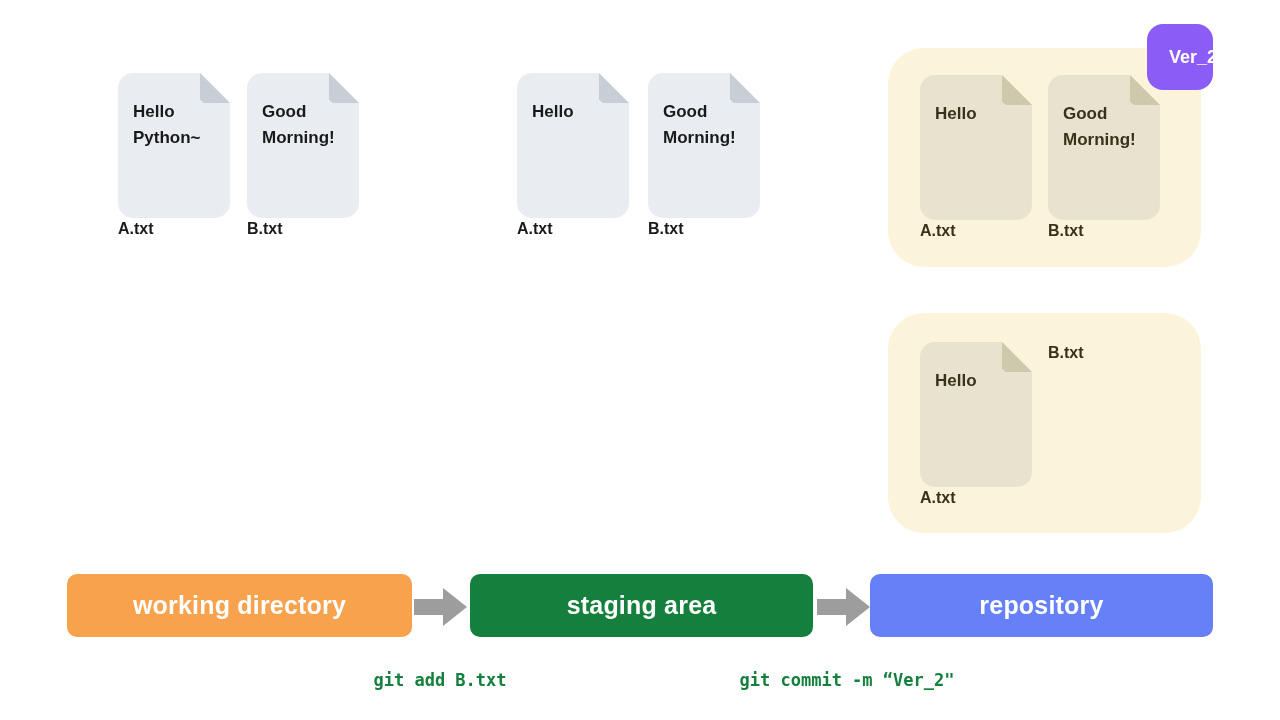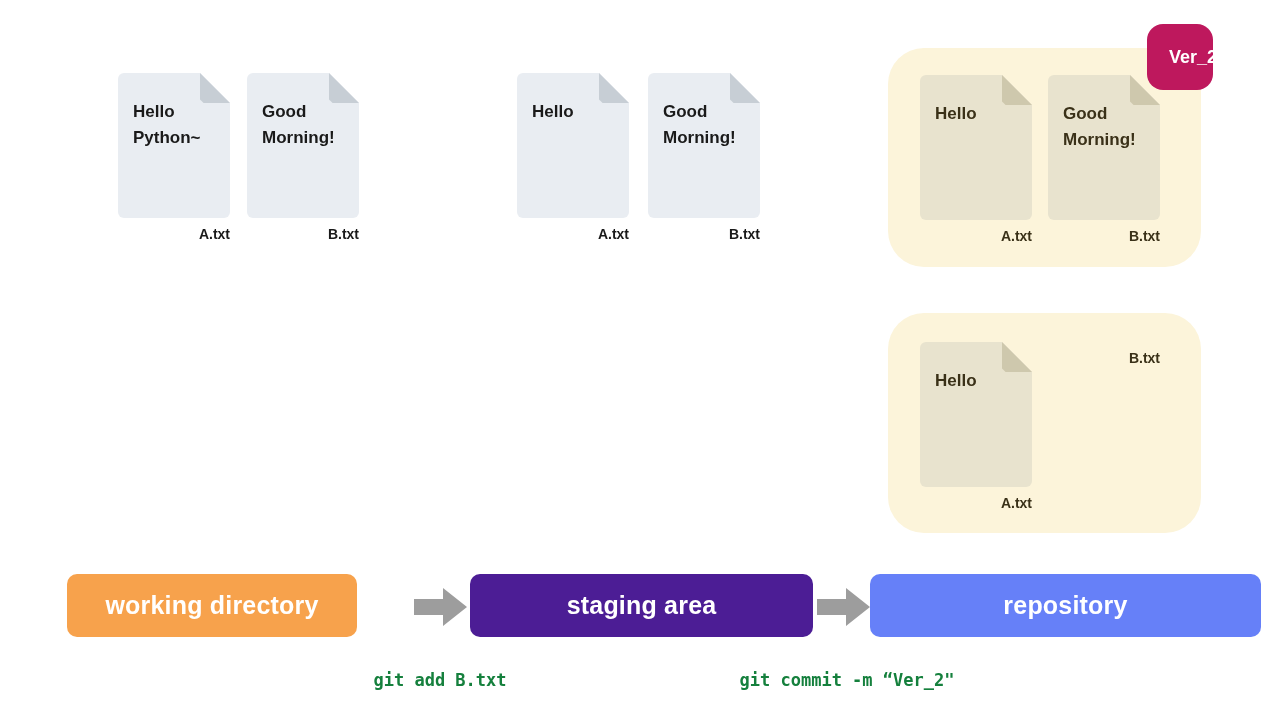--- a/index.html
+++ b/index.html
@@ -12,21 +12,21 @@
     overflow: hidden;
     font-family: "Liberation Sans", sans-serif;
   }
 
   
   .file-unit { position: absolute; width: 112px; }
   .file {
     position: relative;
     width: 112px;
     height: 145px;
-    border-radius: 6px;
+    border-radius: 15px;
   }
   .file::before { 
     content: "";
     position: absolute;
     top: 0; right: 0;
     width: 30px; height: 30px;
     background: var(--behind, #ffffff);
     clip-path: polygon(0 0, 100% 0, 100% 100%);
   }
   .file::after { 
@@ -40,23 +40,23 @@
   .file-content {
     padding: 26px 30px 0 15px;
     font-size: 17px;
     font-weight: bold;
     line-height: 26px;
     letter-spacing: 0;
   }
   .paper-gray { background: #e9edf2; --fold: #c7ced5; --behind: #ffffff; color: #1a1a1a; }
   .paper-tan  { background: #e8e3ce; --fold: #cec8ad; --behind: #fcf4da; color: #3a3118; }
   .file-label {
-    margin-top: 8px;
-    text-align: right;
-    font-size: 14px;
+    margin-top: 2px;
+    text-align: left;
+    font-size: 16px;
     font-weight: bold;
     color: #1a1a1a;
   }
   .file-label.tan { color: #3a3118; }
 
   
   .panel {
     position: absolute;
     left: 888px;
     width: 313px;
@@ -144,44 +144,44 @@
       </div>
       <div class="file-label tan">A.txt</div>
     </div>
     <div class="file-unit" style="left:160px; top:27px;">
       <div class="file paper-tan">
         <div class="file-content">Good Morning!</div>
       </div>
       <div class="file-label tan">B.txt</div>
     </div>
   </div>
-  <div class="badge" style="top: 24px; background-color: #be185d; padding-left: 26px;">Ver_2</div>
+  <div class="badge" style="top: 24px; background-color: #8b5cf6; padding-left: 26px;">Ver_2</div>
 
   <div class="panel" style="top:313px; height:220px;">
     <div class="file-unit" style="left:32px; top:29px;">
       <div class="file paper-tan">
         <div class="file-content">Hello</div>
       </div>
       <div class="file-label tan">A.txt</div>
     </div>
     <div class="file-unit" style="left:160px; top:29px;">
       <div class="file-label tan">B.txt</div>
     </div>
   </div>
 
-  <div class="stage" style="left: 67px; width: 290px; background-color: rgb(247, 162, 76);">working directory</div>
+  <div class="stage" style="left: 67px; width: 345px; background-color: rgb(247, 162, 76);">working directory</div>
 
   <svg class="flow-arrow" style="left:414px;" viewBox="0 0 53 40">
     <path d="M0 12 H29 V1 L53 20 L29 39 V28 H0 Z" fill="#9d9d9d"></path>
   </svg>
 
-  <div class="stage" style="left: 470px; width: 343px; background-color: #4c1d95;">staging area</div>
+  <div class="stage" style="left: 470px; width: 343px; background-color: #15803d;">staging area</div>
 
   <svg class="flow-arrow" style="left:817px;" viewBox="0 0 53 40">
     <path d="M0 12 H29 V1 L53 20 L29 39 V28 H0 Z" fill="#9d9d9d"></path>
   </svg>
 
-  <div class="stage" style="left: 870px; width: 391px; background-color: rgb(102, 128, 248);">repository</div>
+  <div class="stage" style="left: 870px; width: 343px; background-color: rgb(102, 128, 248);">repository</div>
 
   <div class="command" style="left:440px;">git add B.txt</div>
   <div class="command" style="left:847px;">git commit -m “Ver_2"</div>
 
 </div>
 
 </body></html>

